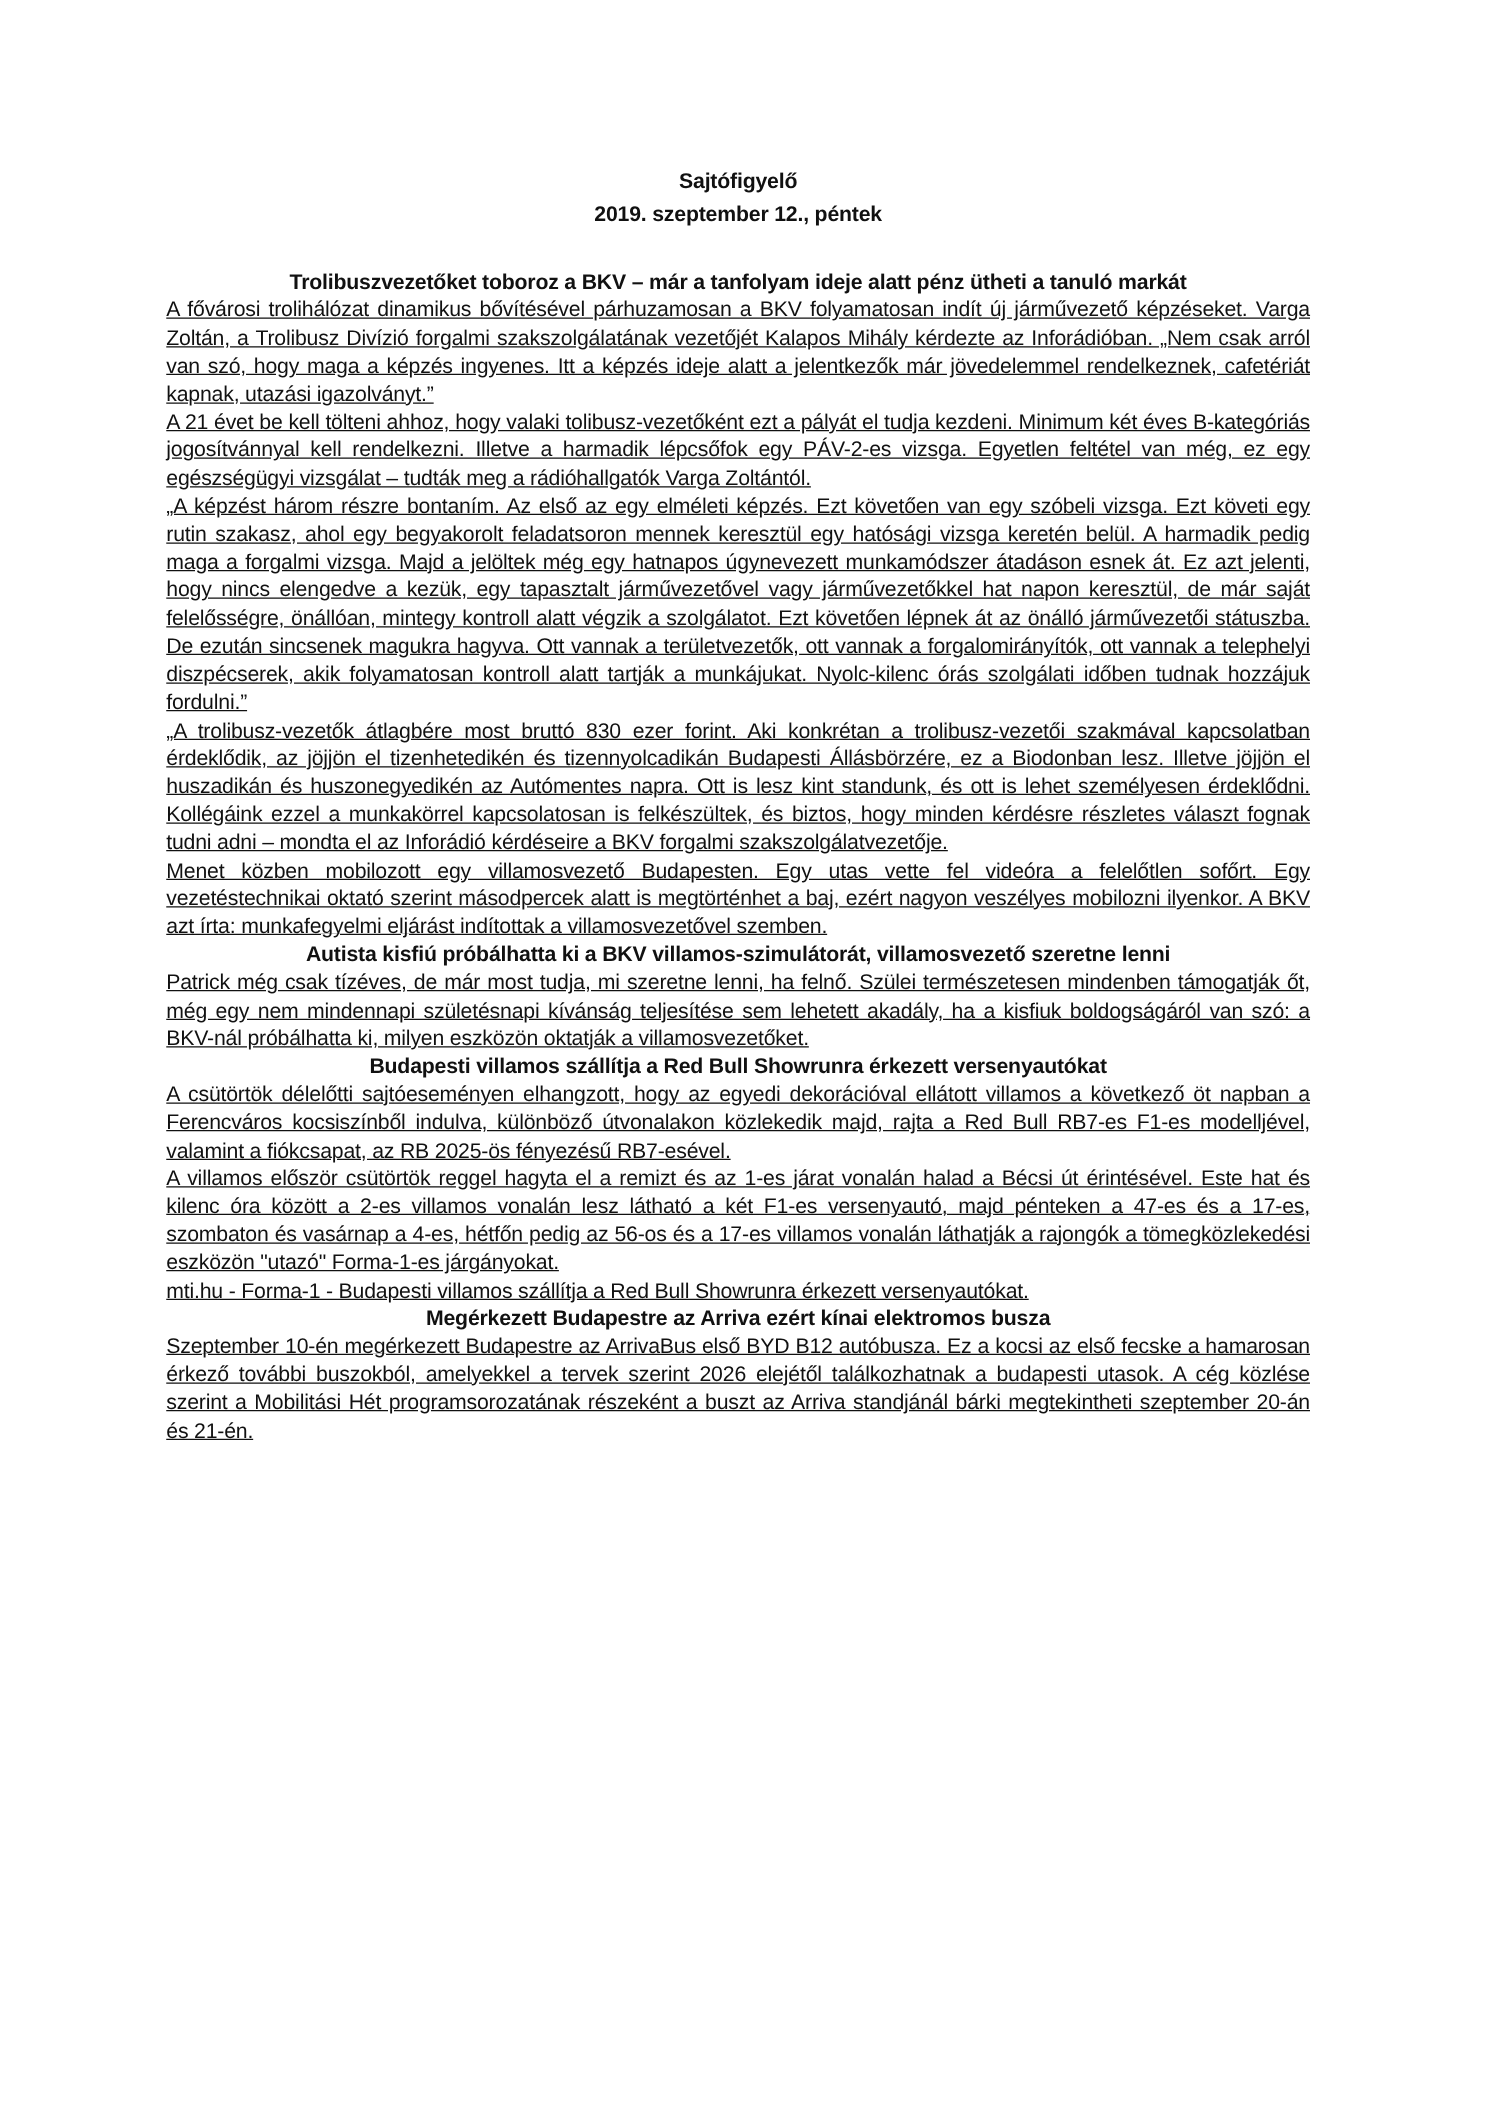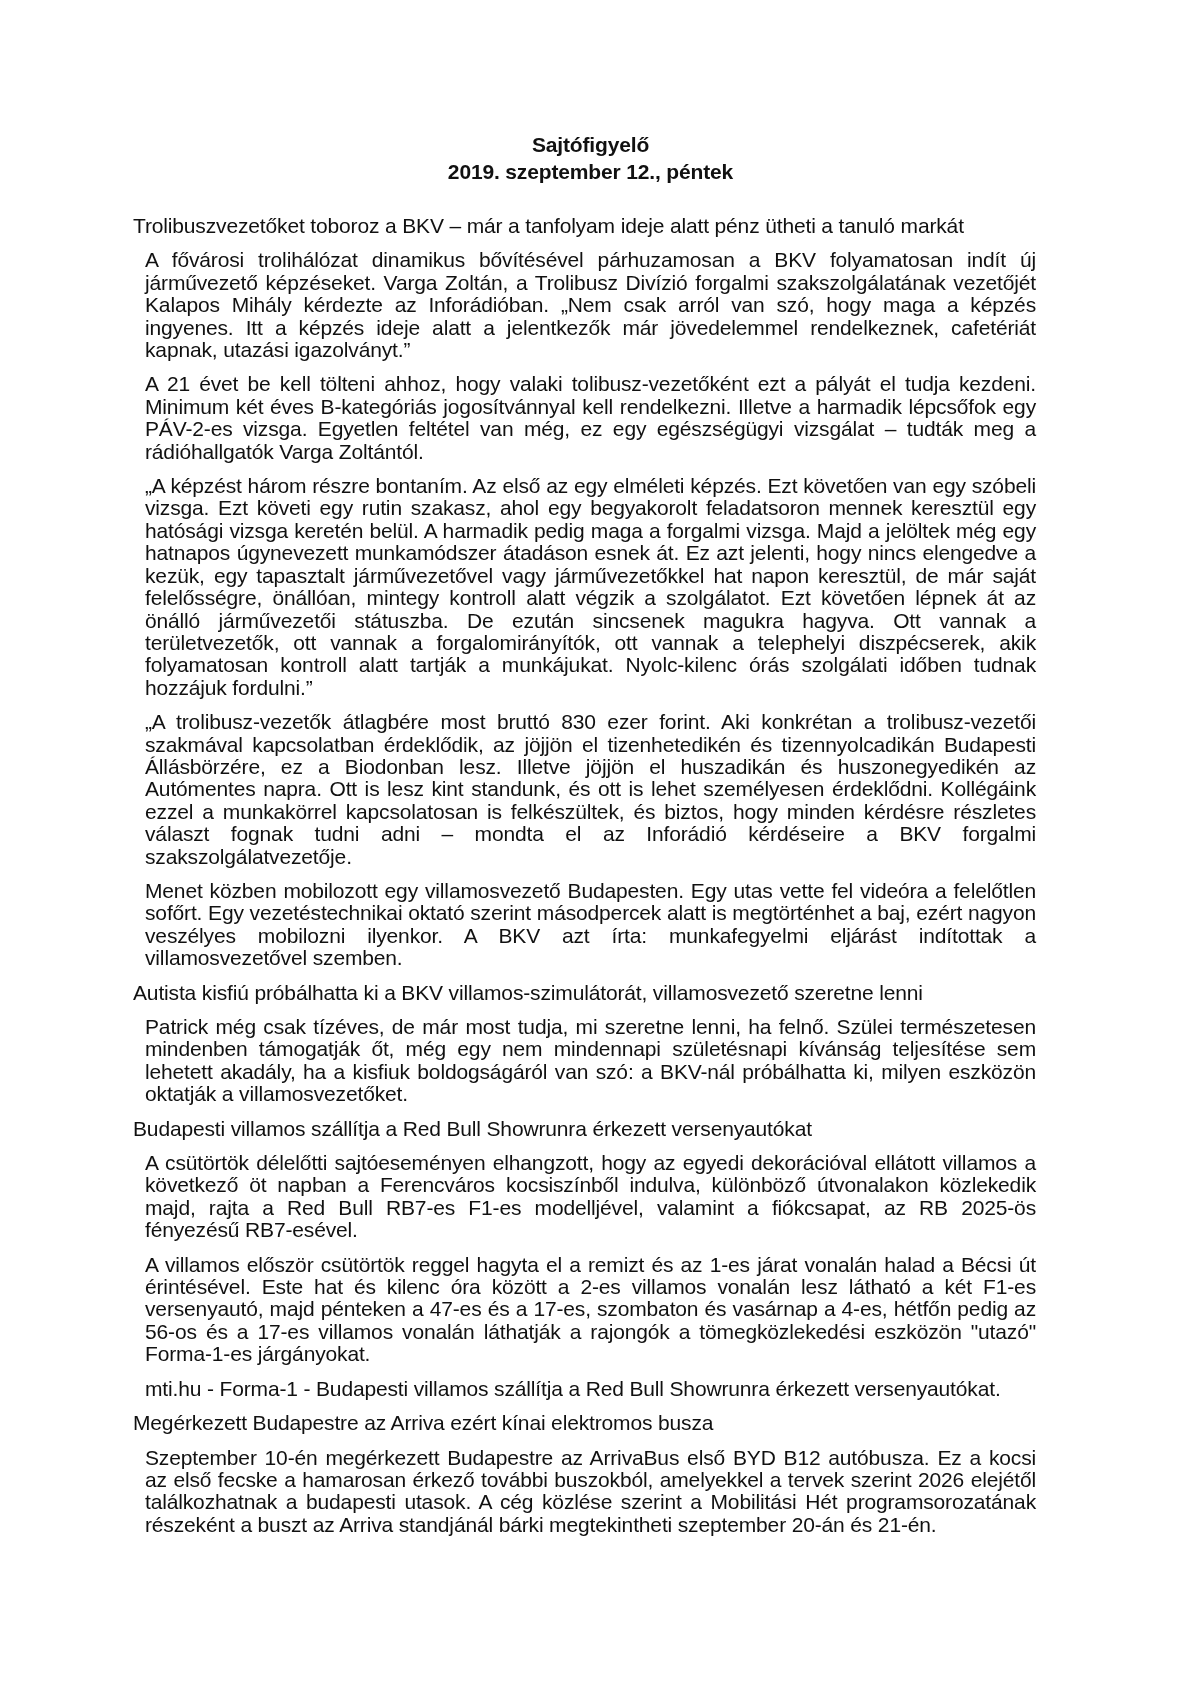--- a/index.html
+++ b/index.html
@@ -13,42 +13,44 @@
       position: relative;
       overflow: hidden;
       font-family: "Liberation Sans", "DejaVu Sans", sans-serif;
       color: #111111;
     }
     .page {
       position: absolute;
       left: 133px;
       top: 131px;
       width: 915px;
-      font-size: 21px;
+      font-size: 17px;
       line-height: 22.4px;
       letter-spacing: -0.15px;
     }
     .doc-header {
       text-align: center;
       font-weight: bold;
       margin-bottom: 0;
     }
     .doc-header div {
       line-height: 27px;
     }
     .spacer {
       height: 30px;
     }
     .article-title {
-      font-weight: normal;
+      font-weight: bold;
       margin: 0;
+      text-align: center;
     }
     .para {
-      margin: 12px;
+      margin: 0;
       text-align: justify;
+      text-decoration: underline;
     }
   </style>
 </head>
 <body>
 
 <div class="page">
   <div class="doc-header">
     <div>Sajtófigyelő</div>
     <div>2019. szeptember 12., péntek</div>
   </div>

